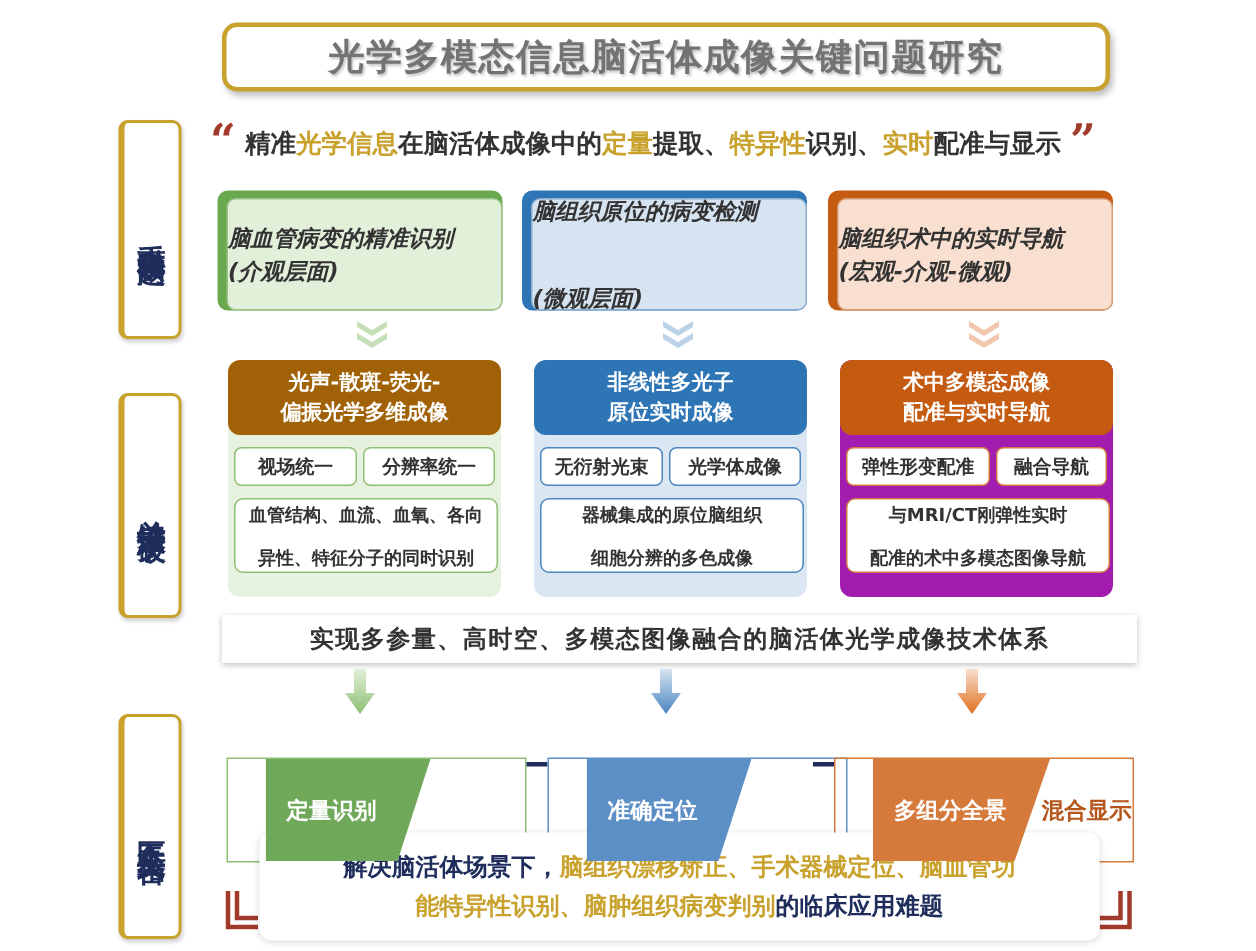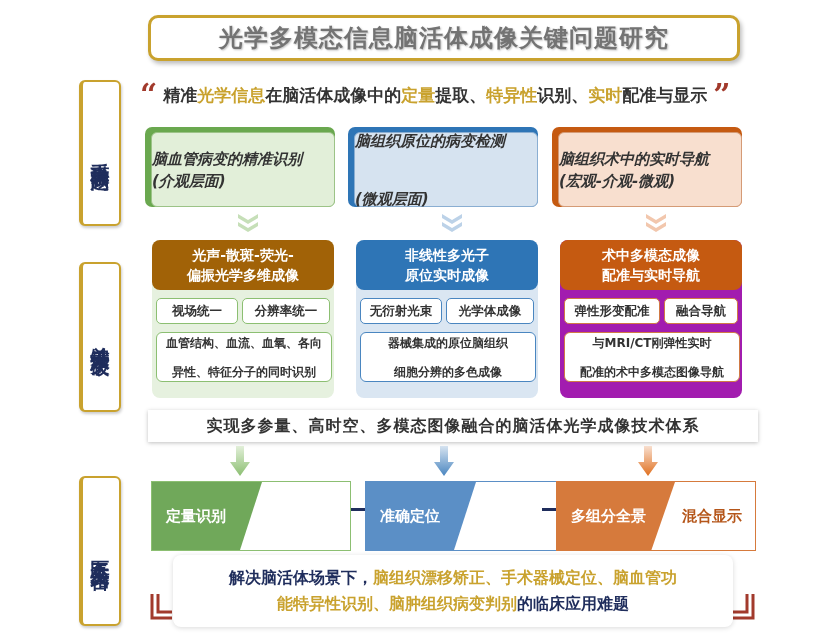--- a/index.html
+++ b/index.html
@@ -68,21 +68,21 @@
   .banner {
     left: 148px; top: 410px; width: 610px; height: 32px; background: #fff;
     box-shadow: 0 1px 4px rgba(0,0,0,0.25); display: flex; align-items: center; justify-content: center;
     font-size: 16px; font-weight: bold; color: #333; letter-spacing: 1px;
   }
 
   
   .arrow { top: 446px; width: 20px; height: 30px; }
 
   
-  .outcome { top: 481px; width: 200px; height: 70px; border: 1.5px solid; display: flex; overflow: hidden; }
+  .outcome { top: 505px; width: 200px; height: 70px; border: 1.5px solid; display: flex; overflow: hidden; padding-left: 25px; }
   .outcome .left { position: relative; width: 110px; height: 100%; color: #fff; font-weight: bold; font-size: 15px;
     display: flex; align-items: center; padding-left: 14px; z-index: 2; clip-path: polygon(0 0, 100% 0, 80% 100%, 0 100%); }
   .outcome .right { flex: 1; display: flex; align-items: center; justify-content: center; font-weight: bold; font-size: 15px; margin-left: -20px; padding-left: 14px; }
   .connector { top: 508px; width: 14px; height: 3px; background: #1f2d5c; }
 
   
   .bottom-box {
     left: 173px; top: 555px; width: 560px; height: 72px; background: #fff; border-radius: 8px;
     box-shadow: 0 1px 5px rgba(0,0,0,0.15);
     display: flex; flex-direction: column; align-items: center; justify-content: center;

